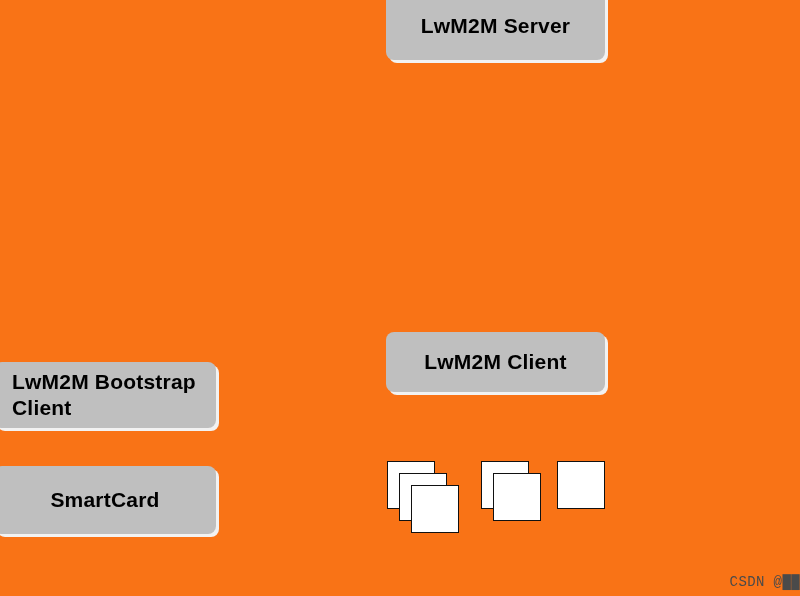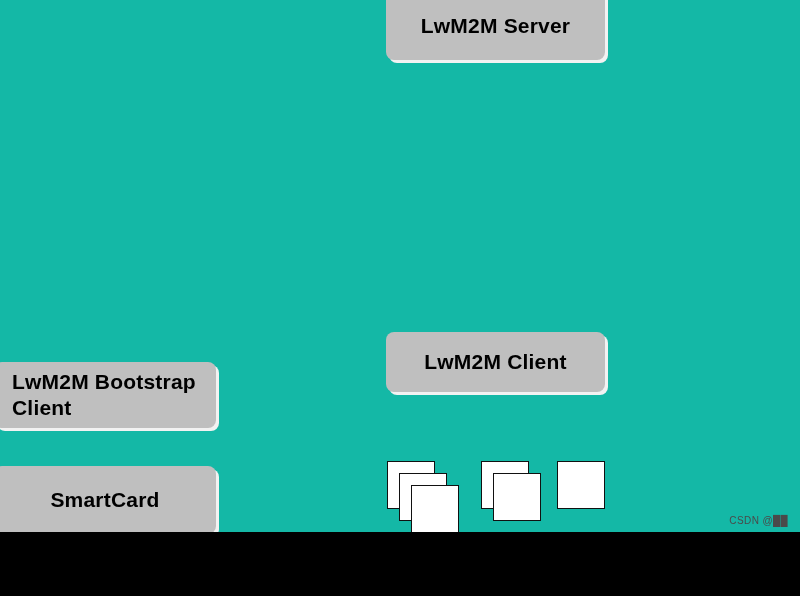--- a/index.html
+++ b/index.html
@@ -6,22 +6,22 @@
     margin: 0;
     padding: 0;
     background: #000000;
   }
   body {
     font-family: "Liberation Sans", sans-serif;
   }
   #canvas {
     position: relative;
     width: 800px;
-    height: 532px;
-    background: #14b8a6;
+    height: 596px;
+    background: #f97316;
     overflow: hidden;
   }
 
   
   .node {
     position: absolute;
     background: #bfbfbf;
     border-radius: 8px;
     box-shadow: 3px 3px 0 0 #f2f2f2;
     box-sizing: border-box;
@@ -71,26 +71,26 @@
   #stack-objects-pair { left: 481px; top: 461px; width: 60px; height: 60px; }
   #stack-objects-pair .s1 { left: 0px;  top: 0px;  }
   #stack-objects-pair .s2 { left: 12px; top: 12px; }
 
   #stack-object-single { left: 557px; top: 461px; width: 48px; height: 48px; }
   #stack-object-single .s1 { left: 0px; top: 0px; }
 
   
   #watermark {
     position: absolute;
-    right: 12px;
+    right: 0;
     bottom: 6px;
     color: #4a4a4a;
-    font-size: 10px;
+    font-size: 14px;
     letter-spacing: 0.4px;
-    font-family: Liberation Sans, sans-serif;
+    font-family: Liberation Mono, monospace;
     white-space: nowrap;
     user-select: none;
   }
 </style>
 </head>
 <body>
 
 <div id="canvas">
 
   <div class="node center" id="node-lwm2m-server">

